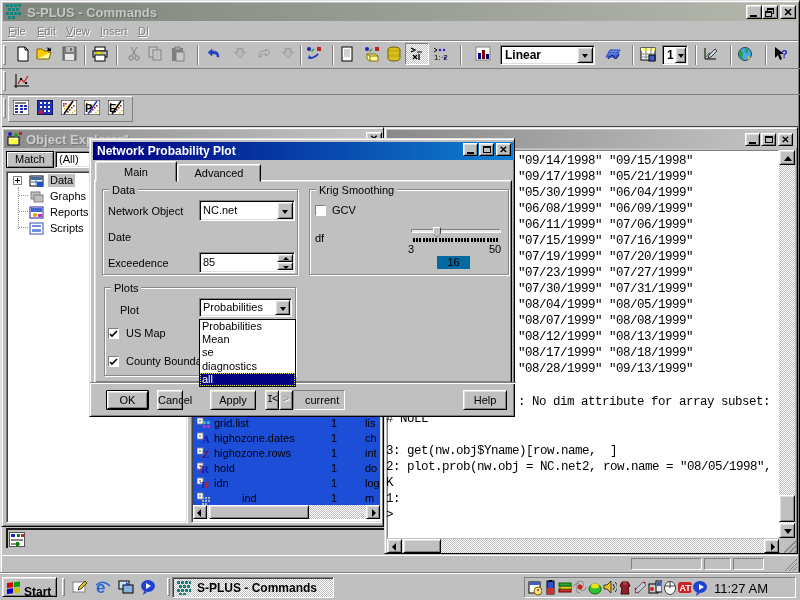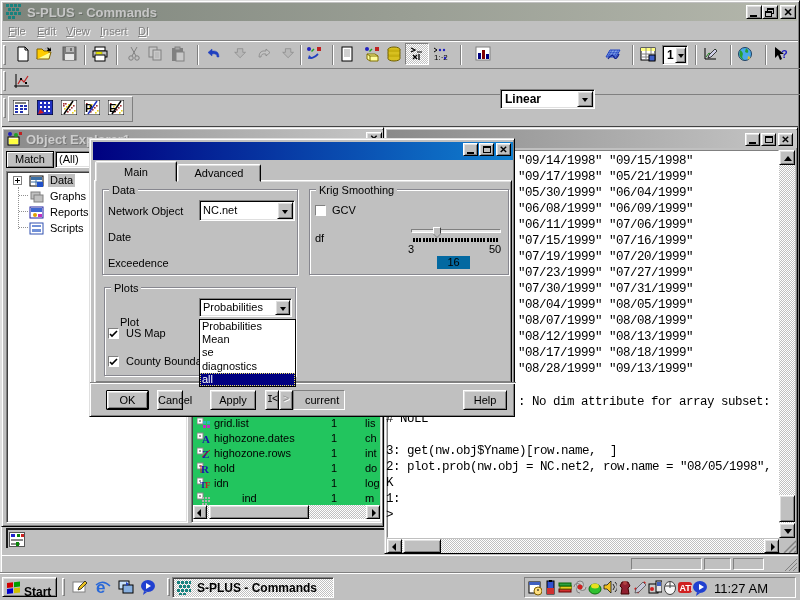--- a/index.html
+++ b/index.html
@@ -148,21 +148,21 @@
    <svg width="16" height="14">
             <rect x="1" y="1" width="13" height="11" fill="#fff" stroke="#3050b0"></rect>
             <rect x="3" y="3" width="9" height="2" fill="#7090d8"></rect>
             <rect x="3" y="7" width="9" height="3" fill="#7090d8"></rect>
           </svg>
   </div>
   <div class="abs" style="left:38px;top:48px;height:13px;line-height:13px;">Scripts</div>
  </div>
 
  <div class="abs" style="left:189px;top:43px;width:191px;height:352px;background:#fff;border:1px solid;border-color:#808080 #fff #fff #808080;box-shadow:inset 1px 1px 0 #404040,inset -1px -1px 0 #dfdfdf;"></div>
- <div class="abs" id="oelist" style="left:191px;top:288px;width:187px;height:90px;background:#22c55e;font-size:11px;">
+ <div class="abs" id="oelist" style="left:191px;top:288px;width:187px;height:90px;background:#1d4ed8;font-size:11px;">
         <div style="position:absolute;left:0;top:0px;width:187px;height:15px;">
           <span style="position:absolute;left:4px;top:1px;width:14px;height:13px;"><svg width="14" height="13">
               <rect x="0" y="1" width="6" height="6" fill="#fff" stroke="#888"></rect>
               <rect x="2" y="3" width="2" height="2" fill="#a0a0a0"></rect>
               <g fill="#30b8b8">
                 <rect x="6" y="4" width="3" height="3"></rect>
                 <rect x="10" y="4" width="3" height="3"></rect>
               </g>
               <g fill="#c030c0">
                 <rect x="6" y="8" width="3" height="3"></rect>
@@ -367,20 +367,21 @@
       </svg>
  <span style="position:absolute;left:24px;top:3px;font-weight:bold;font-size:12px;">S-PLUS - Commands</span>
 </div>
 
 <div class="abs sunk2" style="left:524px;top:577px;width:272px;height:21px;"></div>
 <div class="abs" id="tray" style="left:528px;top:580px;width:180px;height:16px;"></div>
 <div class="abs" style="left:714px;top:581px;font-size:13px;">11:27 AM</div>
 
 <div class="abs" id="dlg" style="left:89px;top:138px;width:426px;height:279px;background:#c0c0c0;border:1px solid;border-color:#dfdfdf #000 #000 #dfdfdf;box-shadow:inset 1px 1px 0 #fff,inset -1px -1px 0 #808080;">
  <div class="abs" style="left:3px;top:3px;width:420px;height:18px;background:linear-gradient(90deg,#000080,#1080d0);"></div>
+ <div class="abs" style="left:7px;top:5px;font-size:12px;font-weight:bold;color:#fff;">Network Probability Plot</div>
  <div class="titlebtn" style="left:373px;top:4px;width:15px;height:13px;">
         <div class="abs" style="left:3px;top:8px;width:7px;height:2px;background:#000;"></div>
       </div>
  <div class="titlebtn" style="left:389px;top:4px;width:15px;height:13px;">
         <div class="abs" style="left:3px;top:2px;width:8px;height:7px;border:1px solid #000;border-top:2px solid #000;"></div>
       </div>
  <div class="titlebtn" style="left:406px;top:4px;width:15px;height:13px;font-size:10px;font-weight:bold;line-height:11px;">✕</div>
 
  <div class="abs" style="left:4px;top:41px;width:418px;height:203px;border:1px solid;border-color:#fff #000 #000 #fff;box-shadow:inset 1px 1px 0 #dfdfdf,inset -1px -1px 0 #808080;background:#c0c0c0;"></div>
 
@@ -395,20 +396,29 @@
  </div>
 
  <div class="abs sunk" style="left:109px;top:61px;width:96px;height:21px;">
   <span style="position:absolute;left:3px;top:3px;">NC.net</span>
   <div class="combo-arrow" style="right:1px;top:1px;width:16px;height:17px;">
           <div class="darr" style="left:4px;top:7px;"></div>
         </div>
  </div>
 
 
+ <div class="abs sunk" style="left:109px;top:113px;width:96px;height:21px;">
+  <span style="position:absolute;left:3px;top:3px;">85</span>
+  <div class="combo-arrow" style="right:1px;top:1px;width:16px;height:8px;">
+          <div class="abs" style="left:5px;top:2px;width:0;height:0;border:3px solid transparent;border-bottom:3px solid #000;border-top:none;"></div>
+        </div>
+  <div class="combo-arrow" style="right:1px;top:9px;width:16px;height:8px;">
+          <div class="abs" style="left:5px;top:3px;width:0;height:0;border:3px solid transparent;border-top:3px solid #000;border-bottom:none;"></div>
+        </div>
+ </div>
 
  <div class="abs group" style="left:219px;top:50px;width:200px;height:86px;">
   <span class="glabel" style="left:6px;">Krig Smoothing</span>
   <div class="abs sunk" style="left:5px;top:15px;width:11px;height:11px;box-shadow:none;"></div>
   <span class="abs" style="left:22px;top:14px;">GCV</span>
   <span class="abs" style="left:5px;top:42px;">df</span>
 
   <div class="abs" style="left:189px;top:90px;"></div>
  </div>
 
@@ -444,21 +454,21 @@
         <div style="position:absolute;left:76.80000000000001px;top:0;width:2px;height:4px;background:#000;"></div>
         <div style="position:absolute;left:80px;top:0;width:2px;height:4px;background:#000;"></div>
         <div style="position:absolute;left:83.2px;top:0;width:2px;height:4px;background:#000;"></div>
       </div>
  <span class="abs" style="left:318px;top:104px;">3</span>
  <span class="abs" style="left:399px;top:104px;">50</span>
  <div class="abs" style="left:347px;top:117px;width:33px;height:13px;background:#0369a1;text-align:center;line-height:13px;">16</div>
 
  <div class="abs group" style="left:14px;top:148px;width:192px;height:89px;">
   <span class="glabel" style="left:6px;">Plots</span>
-  <span class="abs" style="left:3px;top:28px;padding-left:12px;">Plot</span>
+  <span class="abs" style="left:3px;top:16px;padding-left:12px;">Plot</span>
   <div class="abs sunk" style="left:3px;top:40px;width:11px;height:11px;box-shadow:none;"><svg width="9" height="9">
             <path d="M1,4 L3,6 L8,1" stroke="#000" stroke-width="1.6" fill="none"></path>
           </svg></div>
   <span class="abs" style="left:21px;top:39px;">US Map</span>
   <div class="abs sunk" style="left:3px;top:68px;width:11px;height:11px;box-shadow:none;"><svg width="9" height="9">
             <path d="M1,4 L3,6 L8,1" stroke="#000" stroke-width="1.6" fill="none"></path>
           </svg></div>
   <span class="abs" style="left:21px;top:67px;">County Boundaries</span>
  </div>
 
@@ -594,21 +604,21 @@
         <circle cx="12" cy="4" r="1.2" fill="#2020c0"></circle>
         <text x="2" y="14" font-size="8" font-family="Liberation Sans" fill="#000">1:·2</text>
         <circle cx="13" cy="12" r="1.2" fill="#2020c0"></circle>
       </svg></div>
     <div class="abs" style="left: 475px; top: 46px; width: 16px; height: 16px;"><svg width="16" height="16" viewBox="0 0 16 16">
         <rect x="1" y="1" width="14" height="13" fill="#fff" stroke="#808080"></rect>
         <rect x="3" y="7" width="3" height="6" fill="#000080"></rect>
         <rect x="7" y="4" width="3" height="9" fill="#800000"></rect>
         <rect x="11" y="8" width="3" height="5" fill="#000080"></rect>
       </svg></div>
-    <div class="abs" style="left: 500px; top: 45px; width: 99px; height: 20px; margin-top: 44px;">
+    <div class="abs" style="left: 500px; top: 45px; width: 99px; height: 20px;">
       <div class="sunk abs" style="left:0;top:0;width:95px;height:20px;">
         <span style="position:absolute;left:4px;top:2px;font-weight:bold;font-size:12px;">Linear</span>
         <div class="combo-arrow" style="right:1px;top:1px;width:16px;height:16px;">
           <div class="darr" style="left:4px;top:6px;"></div>
         </div>
       </div>
     </div>
     <div class="abs" style="left: 605px; top: 46px; width: 16px; height: 16px;"><svg width="16" height="16" viewBox="0 0 16 16">
         <path d="M1,11 L5,4 H15 L11,11 Z" fill="#88a8e8" stroke="#2040c0"></path>
         <g stroke="#2040c0" fill="none" stroke-width="0.7">

